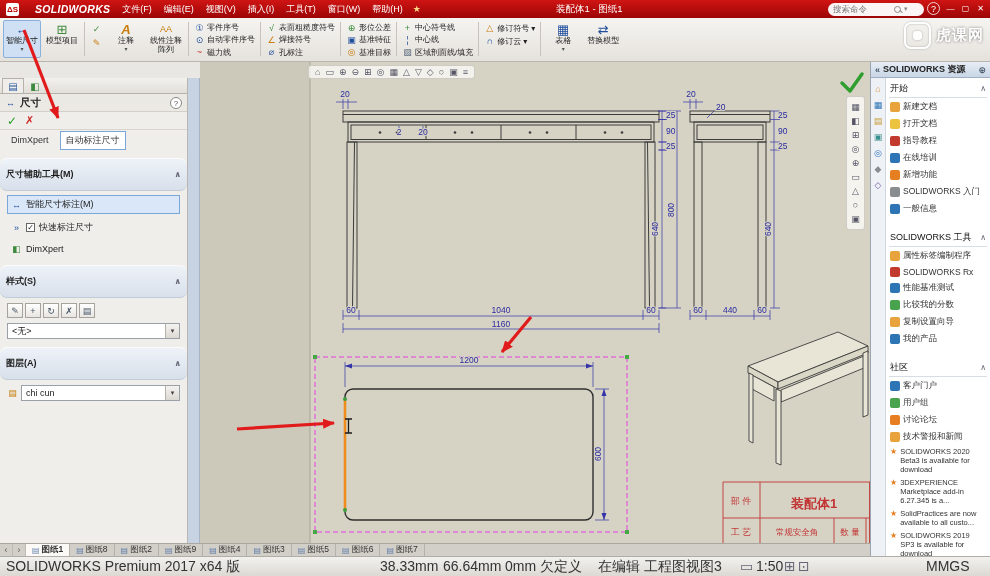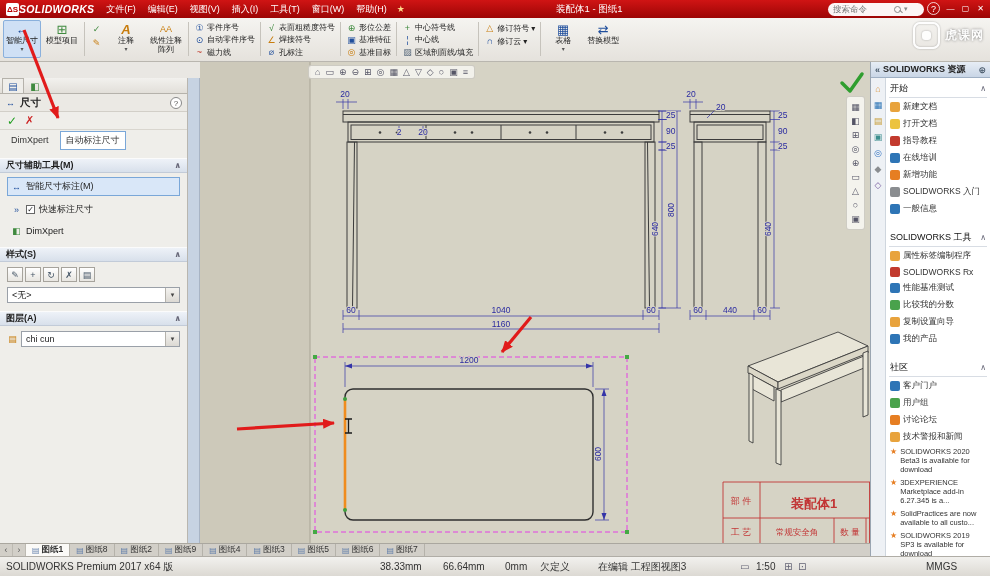--- a/index.html
+++ b/index.html
@@ -3,21 +3,21 @@
 <meta charset="utf-8">
 <style>
   * { margin:0; padding:0; box-sizing:border-box; }
   html,body { width:990px; height:576px; overflow:hidden; }
   body { font-family:"Liberation Sans","DejaVu Sans",sans-serif; font-size:10px; color:#222; background:#e9e7e3; }
   .app { position:relative; width:990px; height:576px; overflow:hidden; }
 
   
   .titlebar { position:absolute; left:0; top:0; width:990px; height:18px;
     background:linear-gradient(#d01414,#9c0505); color:#fff; display:flex; align-items:center; z-index:10;}
-  .tb-logo { display:flex; gap:0; padding:0 6px; }
+  .tb-logo { display:flex; gap:16px; padding:0 6px; }
   .tb-mark { width:13px; height:13px; background:#fff; color:#b00; border-radius:2px; font-size:8px; font-weight:bold;
     display:flex; align-items:center; justify-content:center; }
   .tb-appname { font-weight:bold; font-style:italic; font-size:10.5px; letter-spacing:.3px; }
   .tb-menus { display:flex; }
   .tb-menu { padding:0 6px; font-size:9px; line-height:18px; cursor:default; }
   .tb-star { font-size:9px; padding:0 4px; color:#ffd98a; }
   .tb-doc { position:absolute; left:556px; top:0; line-height:18px; font-size:9.5px; }
   .tb-search { position:absolute; right:66px; top:2.5px; width:96px; height:13px; background:rgba(255,255,255,.96);
     border-radius:7px; display:flex; align-items:center; padding:0 5px; gap:3px; }
   .tb-search input { border:none; outline:none; background:transparent; width:58px; font-size:8.5px; color:#777; }
@@ -69,23 +69,23 @@
     background:#ebe9e4; border-bottom:1px solid #d2cfc8; }
   .pm-title { font-weight:bold; font-size:10.5px; }
   .pm-help { margin-left:auto; width:12px; height:12px; border:1px solid #888; border-radius:50%;
     font-size:8px; color:#555; background:#fff; text-align:center; line-height:11px; }
   .pm-okrow { height:18px; display:flex; align-items:center; gap:8px; padding:0 7px; border-bottom:1px solid #d9d6cf; }
   .pm-ok { color:#1e9e1e; font-weight:bold; font-size:12px; }
   .pm-cancel { color:#cc2222; font-weight:bold; font-size:11px; }
   .pm-modes { height:20px; display:flex; align-items:center; gap:5px; padding:0 5px; margin-bottom:6px; }
   .pm-mode { padding:2px 5px; font-size:9px; color:#333; border:1px solid transparent; }
   .pm-mode.active { border-color:#7aa7d8; background:#fff; }
-  .pm-group-h { height:15px; margin-top:8px; background:linear-gradient(#eef2f8,#d8e0eb);
+  .pm-group-h { height:33px; margin-top:8px; background:linear-gradient(#eef2f8,#d8e0eb);
     border-top:1px solid #fbfbfb; border-bottom:1px solid #c2cbd8; display:flex; align-items:center;
-    padding:0 6px; font-weight:bold; font-size:9px; color:#1c1c1c; }
+    padding:0 6px; font-weight:bold; font-size:9px; color:#1c1c1c;border-radius:7px; }
   .pm-group-h .chev { margin-left:auto; font-size:8px; color:#667; }
   .pm-item { display:flex; align-items:center; gap:4px; margin:4px 7px; font-size:9px; padding:2px 3px;
     border:1px solid transparent; }
   .pm-item.sel { background:#d9e7f8; border-color:#7aa7d8; }
   .checkbox { width:9px; height:9px; border:1px solid #666; background:#fff; font-size:8px; line-height:8px;
     color:#222; display:inline-flex; align-items:center; justify-content:center; flex:0 0 auto; }
   .pm-iconrow { display:flex; gap:2px; margin:5px 7px; }
   .pm-iconbtn { width:16px; height:15px; border:1px solid #a6a39c; background:linear-gradient(#fff,#e8e6e1);
     display:flex; align-items:center; justify-content:center; font-size:9px; color:#456; }
   .pm-select { display:flex; align-items:center; margin:3px 7px; height:16px; border:1px solid #9aa0a8;
@@ -145,36 +145,36 @@
   
   .sheetstrip { position:absolute; left:0; top:543px; width:870px; height:13px; background:#d2cfc8;
     border-top:1px solid #aaa79f; display:flex; align-items:stretch; font-size:8.5px; }
   .snav { width:13px; display:flex; align-items:center; justify-content:center; color:#555; border-right:1px solid #bdbab2; }
   .sheettab { display:flex; align-items:center; gap:2px; padding:0 6px; border-right:1px solid #b5b2aa; color:#333; white-space:nowrap; }
   .sheettab.active { background:#fbfaf7; font-weight:bold; }
   .sic { color:#5a79a8; font-size:8px; }
 
   
   .statusbar { position:absolute; left:0; top:556px; width:990px; height:20px;
-    background:linear-gradient(#f2f1ee,#dcd9d3); border-top:1px solid #b0ada6; font-size:10px; color:#333; }
+    background:linear-gradient(#f2f1ee,#dcd9d3); border-top:1px solid #b0ada6; font-size:14px; color:#333; }
   .sb { position:absolute; top:0; line-height:19px; white-space:nowrap; }
   .sb-product { left:6px; }
   .sb-x { left:380px; } .sb-y { left:443px; } .sb-z { left:505px; }
   .sb-state { left:540px;text-align:center; } .sb-edit { left:598px; }
   .sb-scaleic { left:740px; color:#667; } .sb-scale { left:756px; }
   .sb-g1 { left:784px; color:#667; } .sb-g2 { left:798px; color:#667; }
   .sb-units { left:926px; }
 
   
   .watermark { position:absolute; right:6px; top:22px; z-index:55; display:flex; align-items:center; gap:5px;
     opacity:.95; color:#fff; pointer-events:none; }
   .wm-box { width:27px; height:27px; border:2.5px solid #fff; border-radius:7px; display:flex; align-items:center;
     justify-content:center; box-shadow:0 0 2px rgba(110,110,110,.6), inset 0 0 2px rgba(110,110,110,.6); }
   .wm-dot { width:9px; height:9px; background:#fff; border-radius:3px; box-shadow:0 0 2px rgba(110,110,110,.6); }
-  .wm-text { font-size:12px; font-weight:bold; letter-spacing:1px; text-shadow:0 0 3px rgba(95,95,95,.85); }
+  .wm-text { font-size:15px; font-weight:bold; letter-spacing:1px; text-shadow:0 0 3px rgba(95,95,95,.85); }
   .overlay { position:absolute; left:0; top:0; width:990px; height:576px; pointer-events:none; z-index:60; }
 </style>
 </head>
 <body>
 
 <div class="app">
 
   <div class="viewport">
     <svg class="vp-svg" width="670" height="481" viewBox="0 0 670 481">
       <rect x="0" y="0" width="670" height="481" fill="#d6d3c5"></rect>

